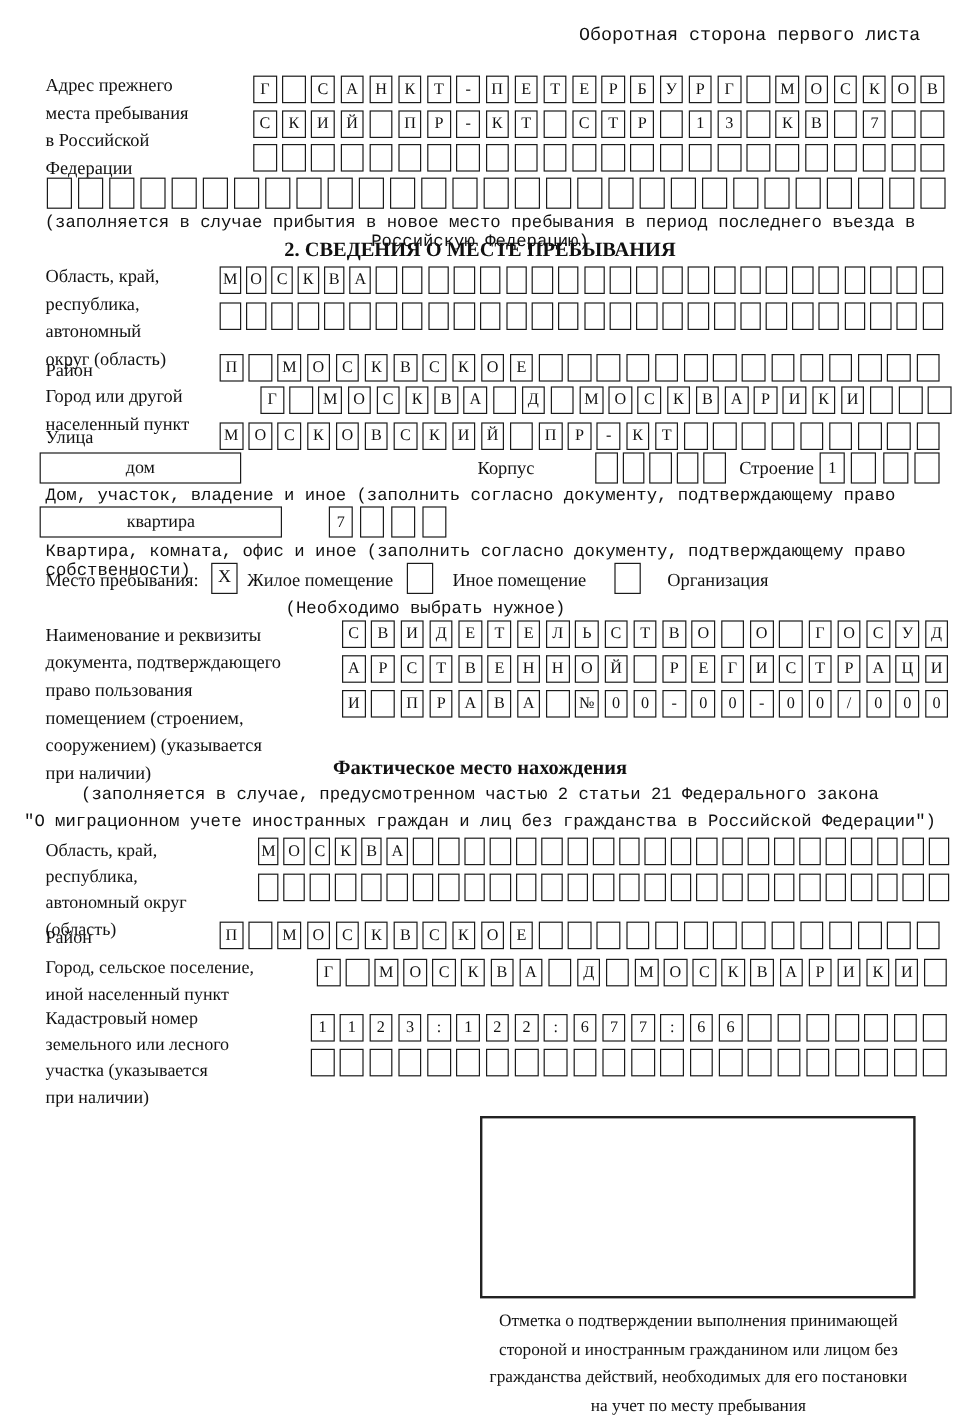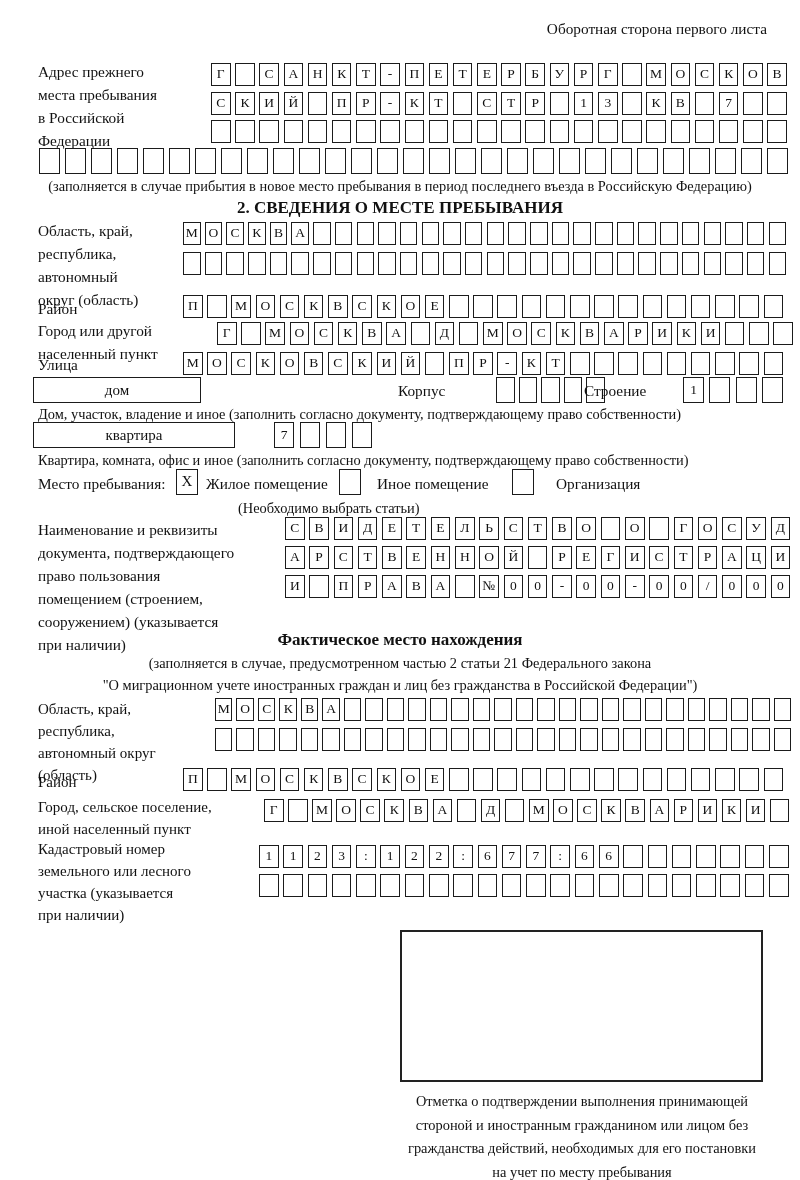--- a/index.html
+++ b/index.html
@@ -1,21 +1,21 @@
 <!DOCTYPE html>
 <html lang="ru"><head>
 <meta charset="utf-8">
 <style>
   html,body{margin:0;padding:0;background:#fff;}
   .page{position:relative;width:800px;height:1180px;background:#fff;overflow:hidden;
         font-family:"Liberation Serif","DejaVu Serif",serif;color:#111;}
   .abs{position:absolute;}
   .lbl{font-size:15.3px;line-height:23px;white-space:pre-line;}
   .lbl-sm{font-size:15px;line-height:22px;white-space:pre-line;}
-  .note{font-size:14.4px;white-space:pre-line;}
+  .note{font-size:14.4px;white-space:pre-line;font-family:Liberation Mono, monospace;}
   .center{width:800px;left:0;text-align:center;}
   .hdr{font-size:17px;font-weight:bold;}
   .grid{white-space:nowrap;height:var(--bh,23px);padding-left:31px;}
   .cbox{display:inline-block;box-sizing:border-box;vertical-align:top;background:#fff;
         width:var(--bw,19.5px);height:var(--bh,23px);margin-right:var(--gp,4.7px);
         border:1.6px solid #1b1b1b;text-align:center;
         font-size:13.5px;line-height:calc(var(--bh,23px) - 3px);}
   .bigcell{box-sizing:border-box;border:1.8px solid #1b1b1b;background:#fff;text-align:center;
         font-size:15px;line-height:24px;}
   .checkbox{display:inline-block;box-sizing:border-box;width:22px;height:26px;border:1.8px solid #1b1b1b;
@@ -55,36 +55,36 @@
   <div class="abs lbl" style="left:38px;top:319px;width:145px;">Город или другой
 населенный пункт</div>
   <div class="abs grid" style="left:186px;top:322px;"><span class="cbox">Г</span><span class="cbox"></span><span class="cbox">М</span><span class="cbox">О</span><span class="cbox">С</span><span class="cbox">К</span><span class="cbox">В</span><span class="cbox">А</span><span class="cbox"></span><span class="cbox">Д</span><span class="cbox"></span><span class="cbox">М</span><span class="cbox">О</span><span class="cbox">С</span><span class="cbox">К</span><span class="cbox">В</span><span class="cbox">А</span><span class="cbox">Р</span><span class="cbox">И</span><span class="cbox">К</span><span class="cbox">И</span><span class="cbox"></span><span class="cbox"></span><span class="cbox"></span></div>
 
   <div class="abs lbl" style="left:38px;top:353px;">Улица</div>
   <div class="abs grid" style="left:152px;top:352px;"><span class="cbox">М</span><span class="cbox">О</span><span class="cbox">С</span><span class="cbox">К</span><span class="cbox">О</span><span class="cbox">В</span><span class="cbox">С</span><span class="cbox">К</span><span class="cbox">И</span><span class="cbox">Й</span><span class="cbox"></span><span class="cbox">П</span><span class="cbox">Р</span><span class="cbox">-</span><span class="cbox">К</span><span class="cbox">Т</span><span class="cbox"></span><span class="cbox"></span><span class="cbox"></span><span class="cbox"></span><span class="cbox"></span><span class="cbox"></span><span class="cbox"></span><span class="cbox"></span><span class="cbox"></span></div>
 
   <div class="abs bigcell" style="left:33px;top:377px;width:168px;height:26px;">дом</div>
   <div class="abs lbl" style="left:398px;top:379px;">Корпус</div>
   <div class="abs grid" style="left:465px;top:377px;--bw:18.5px;--gp:4px;--bh:26px;"><span class="cbox"></span><span class="cbox"></span><span class="cbox"></span><span class="cbox"></span><span class="cbox"></span></div>
-  <div class="abs lbl" style="left:584px;top:379px;font-family:Liberation Serif, serif;">Строение</div>
+  <div class="abs lbl" style="left:616px;top:379px;font-family:Liberation Serif, serif;">Строение</div>
   <div class="abs grid" style="left:652px;top:377px;--bw:21px;--gp:5.3px;--bh:26px;"><span class="cbox">1</span><span class="cbox"></span><span class="cbox"></span><span class="cbox"></span></div>
   <div class="abs note" style="left:38px;top:406px;">Дом, участок, владение и иное (заполнить согласно документу, подтверждающему право собственности)</div>
 
   <div class="abs bigcell" style="left:33px;top:422px;width:202px;height:26px;">квартира</div>
   <div class="abs grid" style="left:243px;top:422px;--bw:20px;--gp:6px;--bh:26px;"><span class="cbox">7</span><span class="cbox"></span><span class="cbox"></span><span class="cbox"></span></div>
   <div class="abs note" style="left:38px;top:452px;">Квартира, комната, офис и иное (заполнить согласно документу, подтверждающему право собственности)</div>
 
   <div class="abs lbl" style="left:38px;top:472px;">Место пребывания:</div>
   <span class="abs checkbox" style="left:176px;top:469px;">X</span>
   <div class="abs lbl" style="left:206px;top:472px;">Жилое помещение</div>
   <span class="abs checkbox" style="left:339px;top:469px;"></span>
   <div class="abs lbl" style="left:377px;top:472px;">Иное помещение</div>
   <span class="abs checkbox" style="left:512px;top:469px;"></span>
   <div class="abs lbl" style="left:556px;top:472px;">Организация</div>
-  <div class="abs note" style="left:238px;top:500px;">(Необходимо выбрать статьи)</div>
+  <div class="abs note" style="left:238px;top:500px;">(Необходимо выбрать нужное)</div>
 
   <div class="abs lbl" style="left:38px;top:518px;width:212px;">Наименование и реквизиты
 документа, подтверждающего
 право пользования
 помещением (строением,
 сооружением) (указывается
 при наличии)</div>
   <div class="abs grid" style="left:254px;top:517px;--bw:19.6px;"><span class="cbox">С</span><span class="cbox">В</span><span class="cbox">И</span><span class="cbox">Д</span><span class="cbox">Е</span><span class="cbox">Т</span><span class="cbox">Е</span><span class="cbox">Л</span><span class="cbox">Ь</span><span class="cbox">С</span><span class="cbox">Т</span><span class="cbox">В</span><span class="cbox">О</span><span class="cbox"></span><span class="cbox">О</span><span class="cbox"></span><span class="cbox">Г</span><span class="cbox">О</span><span class="cbox">С</span><span class="cbox">У</span><span class="cbox">Д</span></div>
   <div class="abs grid" style="left:254px;top:546px;--bw:19.6px;"><span class="cbox">А</span><span class="cbox">Р</span><span class="cbox">С</span><span class="cbox">Т</span><span class="cbox">В</span><span class="cbox">Е</span><span class="cbox">Н</span><span class="cbox">Н</span><span class="cbox">О</span><span class="cbox">Й</span><span class="cbox"></span><span class="cbox">Р</span><span class="cbox">Е</span><span class="cbox">Г</span><span class="cbox">И</span><span class="cbox">С</span><span class="cbox">Т</span><span class="cbox">Р</span><span class="cbox">А</span><span class="cbox">Ц</span><span class="cbox">И</span></div>
   <div class="abs grid" style="left:254px;top:575px;--bw:19.6px;"><span class="cbox">И</span><span class="cbox"></span><span class="cbox">П</span><span class="cbox">Р</span><span class="cbox">А</span><span class="cbox">В</span><span class="cbox">А</span><span class="cbox"></span><span class="cbox">№</span><span class="cbox">0</span><span class="cbox">0</span><span class="cbox">-</span><span class="cbox">0</span><span class="cbox">0</span><span class="cbox">-</span><span class="cbox">0</span><span class="cbox">0</span><span class="cbox">/</span><span class="cbox">0</span><span class="cbox">0</span><span class="cbox">0</span></div>

